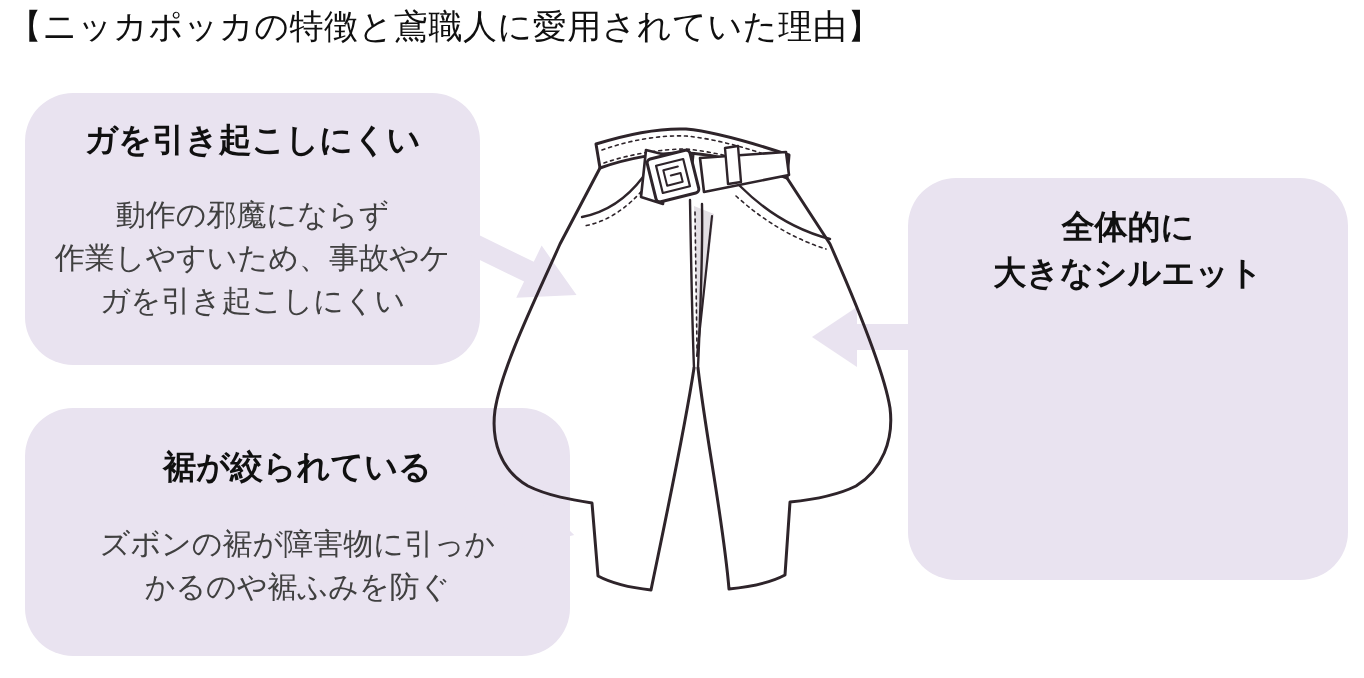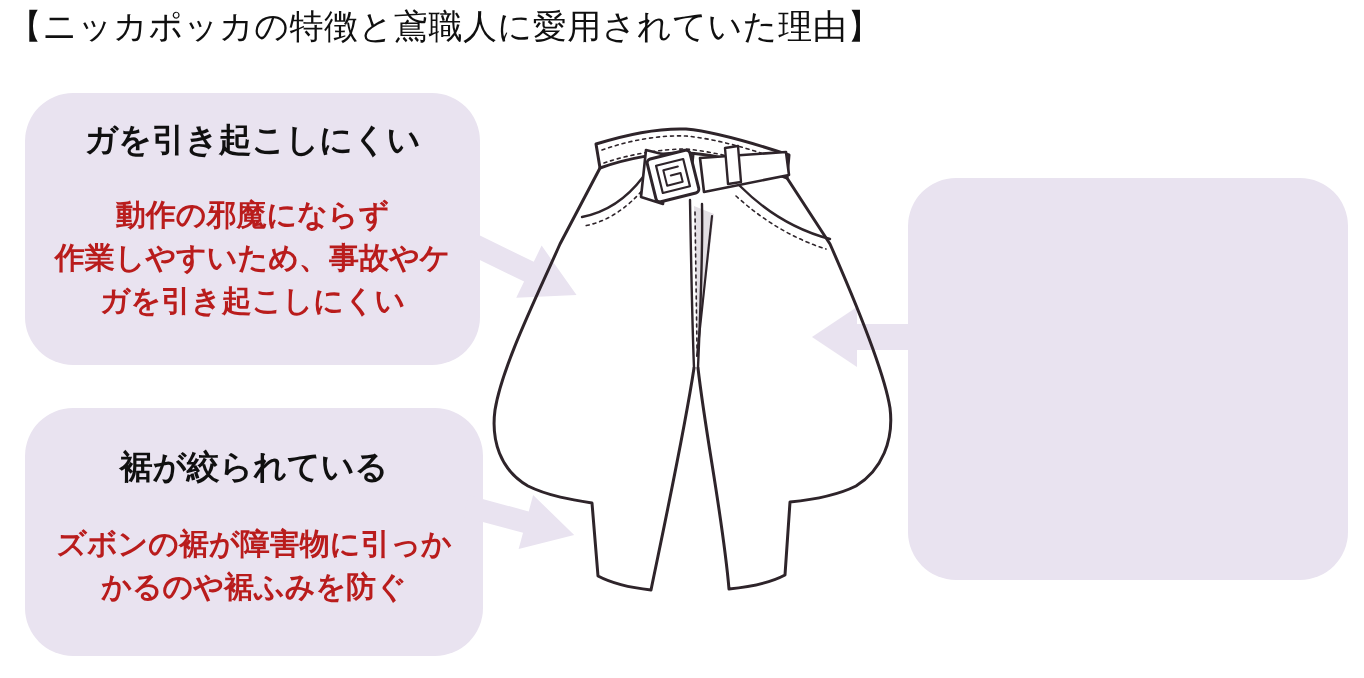--- a/index.html
+++ b/index.html
@@ -13,28 +13,28 @@
     position:absolute;left:8px;top:4px;width:1340px;
     font-size:34px;font-weight:400;letter-spacing:0.5px;
     color:#101010;white-space:nowrap;
   }
   .bubble{
     position:absolute;background:#e9e3f0;border-radius:48px;
     display:flex;flex-direction:column;align-items:center;
     box-sizing:border-box;text-align:center;
   }
   .bubble-tl{left:25px;top:93px;width:455px;height:272px;padding-top:24px;}
-  .bubble-bl{left:25px;top:408px;width:458px;height:248px;padding-top:36px;}
+  .bubble-bl{left:25px;top:408px;width:545px;height:248px;padding-top:36px;}
   .bubble-r{left:908px;top:178px;width:440px;height:402px;padding-top:26px;}
   .bubble-heading{
     font-size:33px;font-weight:800;line-height:1.38;color:#101010;
     white-space:pre-line;
   }
   .bubble-body{
-    font-size:30px;font-weight:700;line-height:1.44;color:#b91c1c;
+    font-size:30px;font-weight:400;line-height:1.44;color:#404040;
     white-space:pre-line;
   }
   .bubble-tl .bubble-body{margin-top:30px;}
   .bubble-bl .bubble-body{margin-top:32px;}
   .bubble-r .bubble-body{margin-top:44px;}
   .overlay{position:absolute;left:0;top:0;pointer-events:none;}
   .pants-svg{position:absolute;left:478px;top:98px;pointer-events:none;}
 </style>
 </head>
 <body>
@@ -48,20 +48,22 @@
 ガを引き起こしにくい</div>
 </section>
 
 <section class="bubble bubble-bl">
   <div class="bubble-heading">裾が絞られている</div>
   <div class="bubble-body">ズボンの裾が障害物に引っか
 かるのや裾ふみを防ぐ</div>
 </section>
 
 <section class="bubble bubble-r">
+  <div class="bubble-heading">全体的に
+大きなシルエット</div>
 </section>
 
 <svg class="overlay" width="1364" height="678" viewBox="0 0 1364 678">
   <g transform="translate(466,241) rotate(26)">
     <polygon points="0,-11 70,-11 70,-29 123,0 70,29 70,11 0,11" fill="#e9e3f0"></polygon>
   </g>
   <g transform="translate(466,506) rotate(15)">
     <polygon points="0,-11 62,-11 62,-28 112,0 62,28 62,11 0,11" fill="#e9e3f0"></polygon>
   </g>
   <g transform="translate(912,337) rotate(180)">

